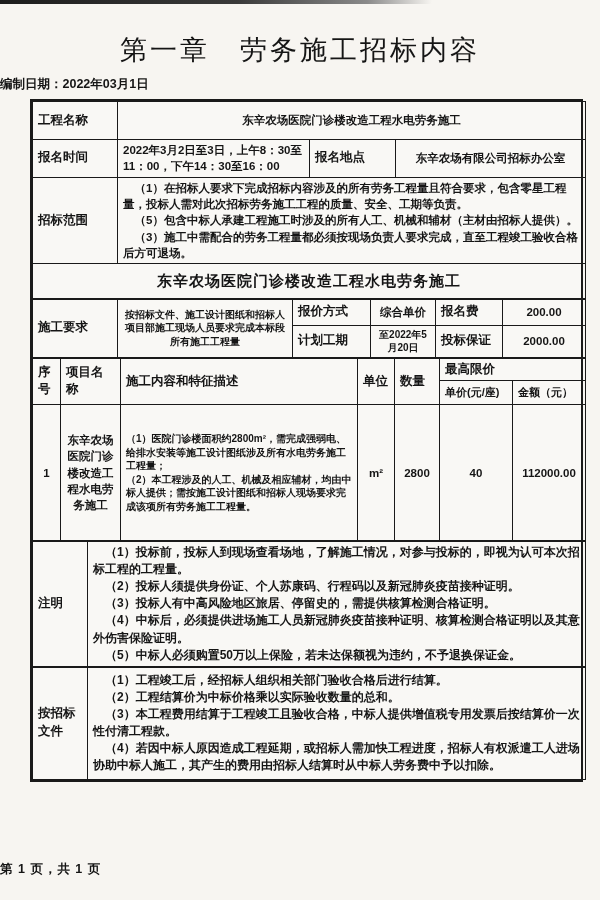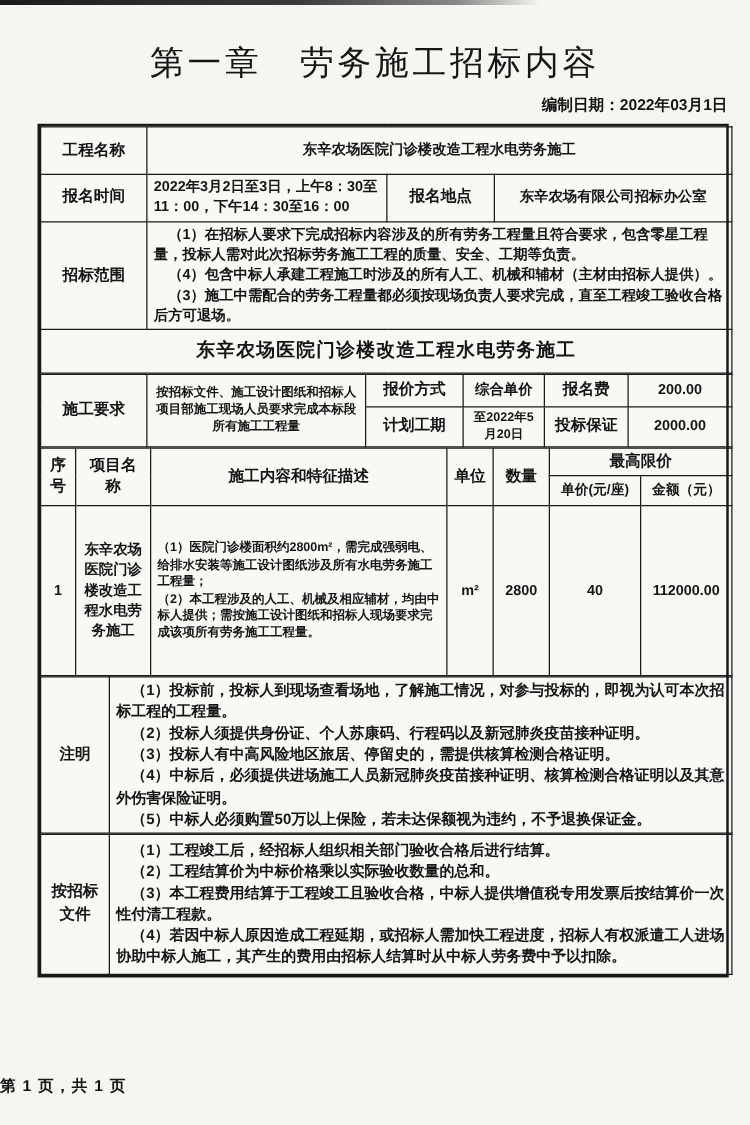--- a/index.html
+++ b/index.html
@@ -16,41 +16,41 @@
     background:linear-gradient(to right,#1c1c1c,#3a3a3a 55%,#8a8a8a 85%,rgba(140,140,140,0));
   }
   .title{
     text-align:center;
     font-size:27px;
     font-weight:normal;
     letter-spacing:3px;
     margin:32px 0 8px 0;
   }
   .date-line{
-    text-align:right;
+    text-align:left;
     margin:0 18px 6px 0;
     font-weight:bold;
     font-size:12.5px;
   }
   .doc{
     margin:0 17px 0 30px;
     border:2px solid #1a1a1a;
     background:#f9f8f5;
   }
   table{border-collapse:collapse;width:100%;table-layout:fixed;}
   td{
     border:1px solid #1a1a1a;
     padding:2px 5px;
     font-size:11.5px;
     line-height:1.42;
     vertical-align:middle;
     word-break:break-all;
     font-weight:bold;
   }
-  .lbl{font-weight:bold;text-align:center;font-size:12.5px;}
+  .lbl{font-weight:bold;font-size:12.5px;}
   .ctr{text-align:center;}
   .banner-cell{
     font-weight:bold;text-align:center;font-size:15px;
     letter-spacing:1px;padding:6px 4px;
   }
   .small{font-size:10px;line-height:1.35;}
   .para{margin:0;text-indent:1em;}
   .para-flush{margin:0;}
   .footer{
     position:absolute;
@@ -86,21 +86,21 @@
     <tr style="height:23px">
       <td class="lbl">报名时间</td>
       <td>2022年3月2日至3日，上午8：30至11：00，下午14：30至16：00</td>
       <td class="lbl">报名地点</td>
       <td class="ctr">东辛农场有限公司招标办公室</td>
     </tr>
     <tr style="height:64px">
       <td class="lbl">招标范围</td>
       <td colspan="3">
         <p class="para">（1）在招标人要求下完成招标内容涉及的所有劳务工程量且符合要求，包含零星工程量，投标人需对此次招标劳务施工工程的质量、安全、工期等负责。</p>
-        <p class="para">（4）包含中标人承建工程施工时涉及的所有人工、机械和辅材（主材由招标人提供）。</p>
+        <p class="para">（5）包含中标人承建工程施工时涉及的所有人工、机械和辅材（主材由招标人提供）。</p>
         <p class="para">（3）施工中需配合的劳务工程量都必须按现场负责人要求完成，直至工程竣工验收合格后方可退场。</p>
       </td>
     </tr>
     <tr style="height:30px">
       <td class="banner-cell" colspan="4">东辛农场医院门诊楼改造工程水电劳务施工</td>
     </tr>
   </tbody>
     </table>
 
   <table>

